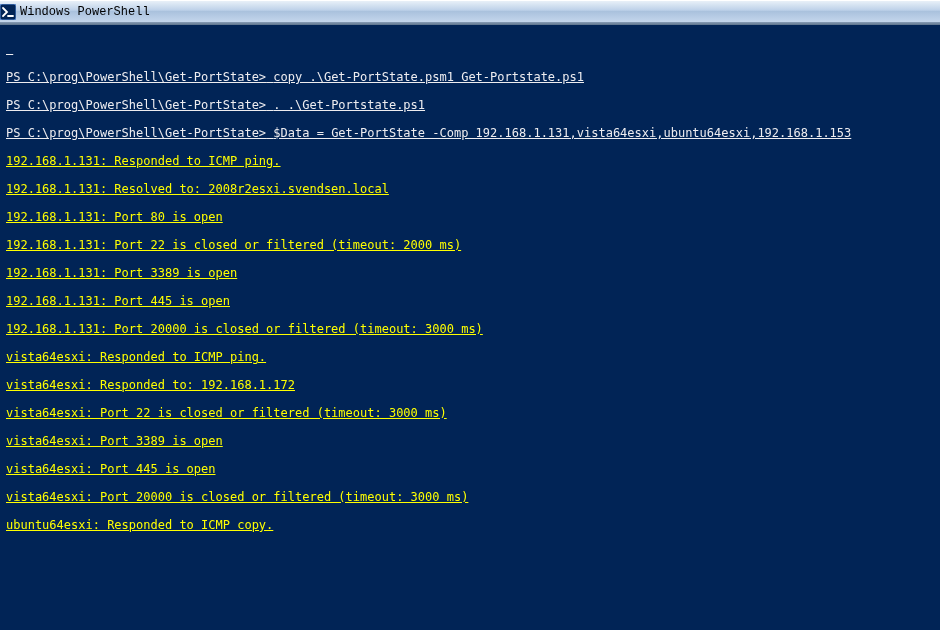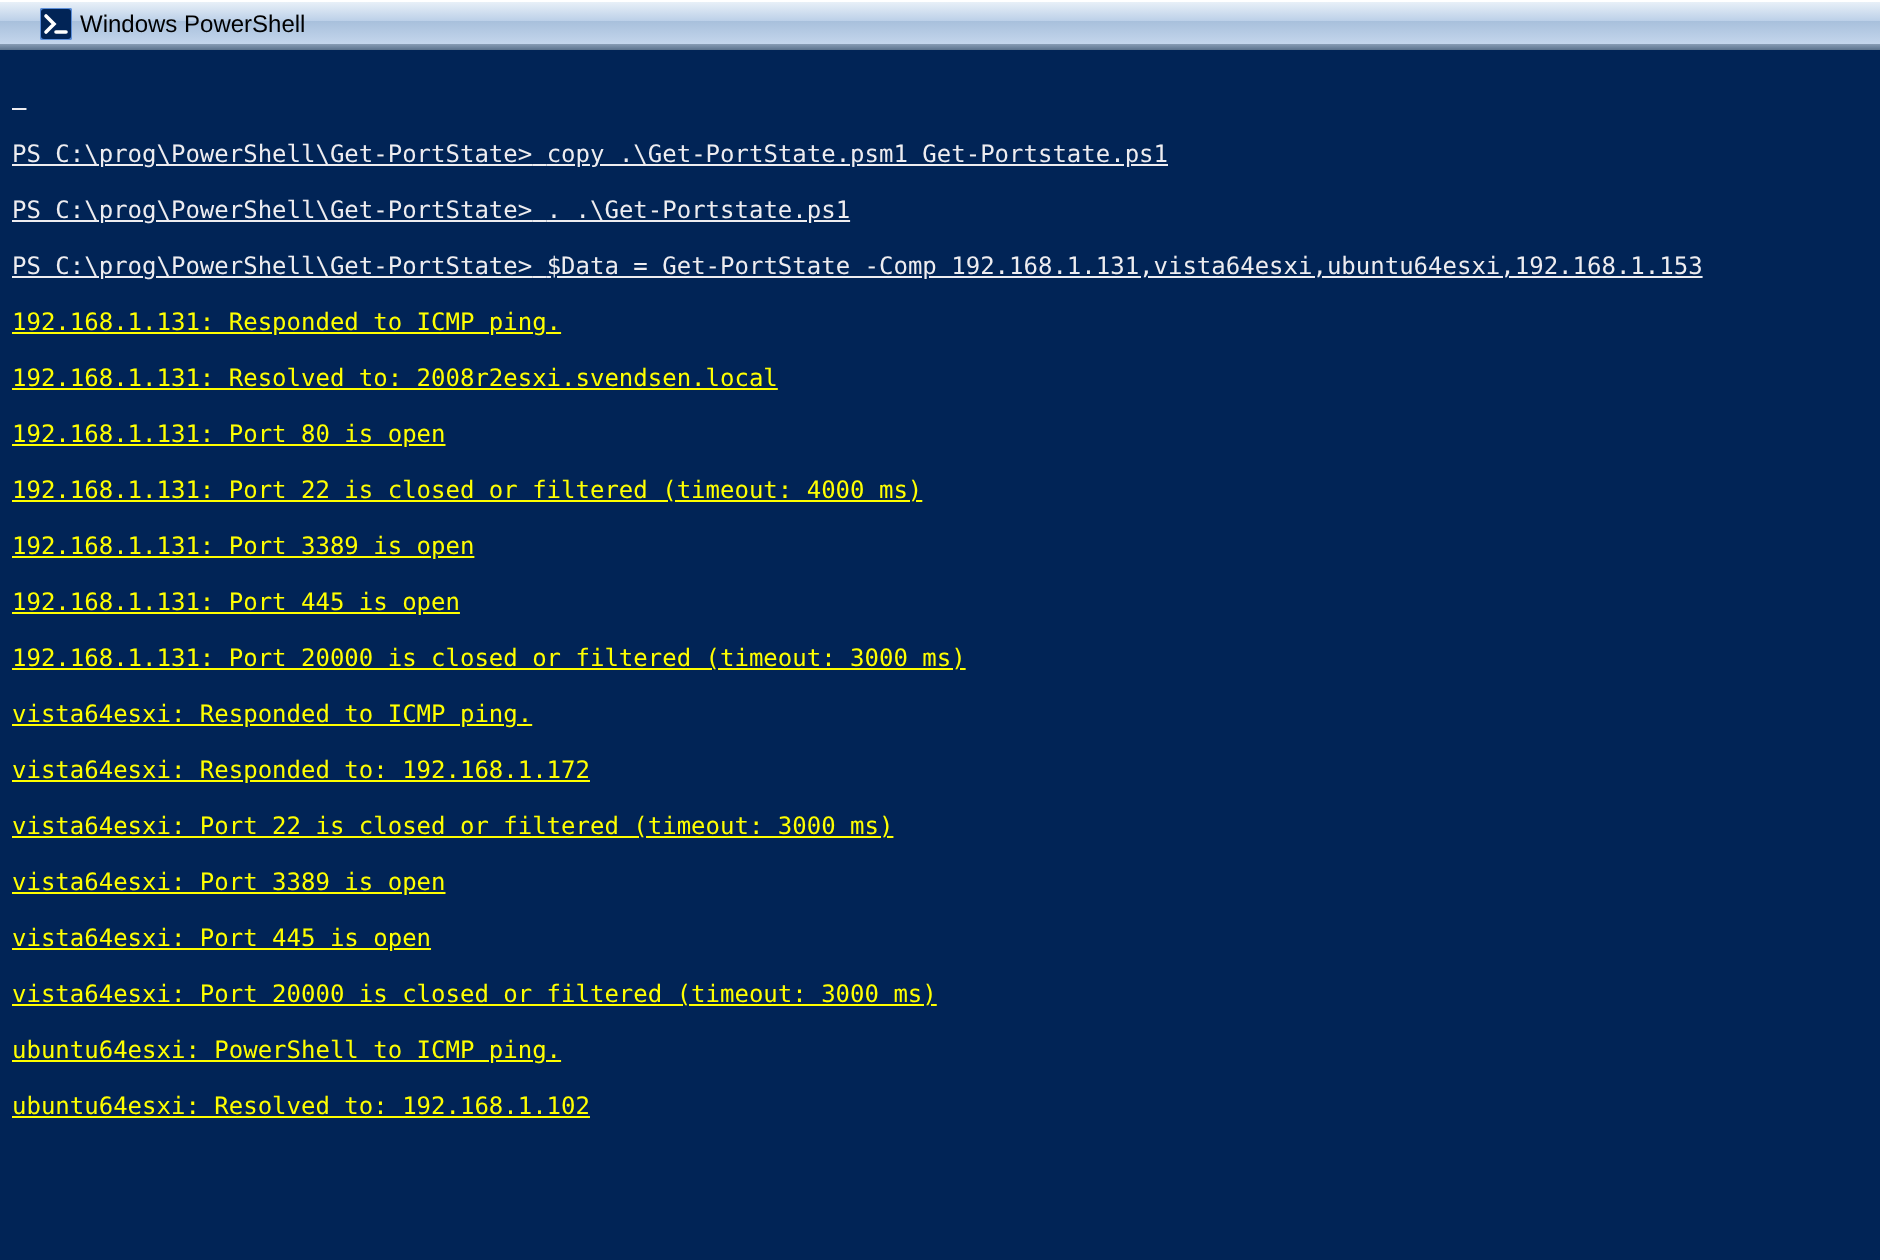--- a/index.html
+++ b/index.html
@@ -12,22 +12,22 @@
     line-height: 14px;
     overflow: hidden;
     color: #eeedf0;
   }
   .titlebar {
     height: 22px;
     background: linear-gradient(to bottom, #e8f0f8 0%, #bcd0e8 45%, #a8c0dc 46%, #c4d6ec 100%);
     border-top: 1px solid #fff;
     display: flex;
     align-items: center;
-    padding-left: 20px;
-    font-family: Liberation Sans, sans-serif;
+    padding-left: 0;
+    font-family: Liberation Mono, monospace;
     font-size: 12px;
     color: #000;
   }
   .titlebar .icon {
     width: 16px;
     height: 16px;
     margin-right: 4px;
     display: inline-flex;
     align-items: center;
     justify-content: center;
@@ -63,32 +63,31 @@
 <div class="sep"></div>
 
 <div class="terminal">
 <span class="line white"> </span>
 <span class="line white"><span>PS C:\prog\PowerShell\Get-PortState&gt;</span> <span>copy .\Get-PortState.psm1 Get-Portstate.ps1</span></span>
 <span class="line white"><span>PS C:\prog\PowerShell\Get-PortState&gt;</span> <span>. .\Get-Portstate.ps1</span></span>
 <span class="line white"><span>PS C:\prog\PowerShell\Get-PortState&gt;</span> <span>$Data = Get-PortState -Comp 192.168.1.131,vista64esxi,ubuntu64esxi,192.168.1.153</span></span>
 <span class="line yellow">192.168.1.131: Responded to ICMP ping.</span>
 <span class="line yellow">192.168.1.131: Resolved to: 2008r2esxi.svendsen.local</span>
 <span class="line yellow">192.168.1.131: Port 80 is open</span>
-<span class="line yellow">192.168.1.131: Port 22 is closed or filtered (timeout: 4000 ms)</span>
+<span class="line yellow">192.168.1.131: Port 22 is closed or filtered (timeout: 2000 ms)</span>
 <span class="line yellow">192.168.1.131: Port 3389 is open</span>
 <span class="line yellow">192.168.1.131: Port 445 is open</span>
 <span class="line yellow">192.168.1.131: Port 20000 is closed or filtered (timeout: 3000 ms)</span>
 <span class="line yellow">vista64esxi: Responded to ICMP ping.</span>
 <span class="line yellow">vista64esxi: Responded to: 192.168.1.172</span>
 <span class="line yellow">vista64esxi: Port 22 is closed or filtered (timeout: 3000 ms)</span>
 <span class="line yellow">vista64esxi: Port 3389 is open</span>
 <span class="line yellow">vista64esxi: Port 445 is open</span>
 <span class="line yellow">vista64esxi: Port 20000 is closed or filtered (timeout: 3000 ms)</span>
-<span class="line yellow">ubuntu64esxi: PowerShell to ICMP ping.</span>
-<span class="line yellow">ubuntu64esxi: Resolved to: 192.168.1.102</span>
+<span class="line yellow">ubuntu64esxi: Responded to ICMP copy.</span>
 
 
 
 
 
 
 
 
 
 

